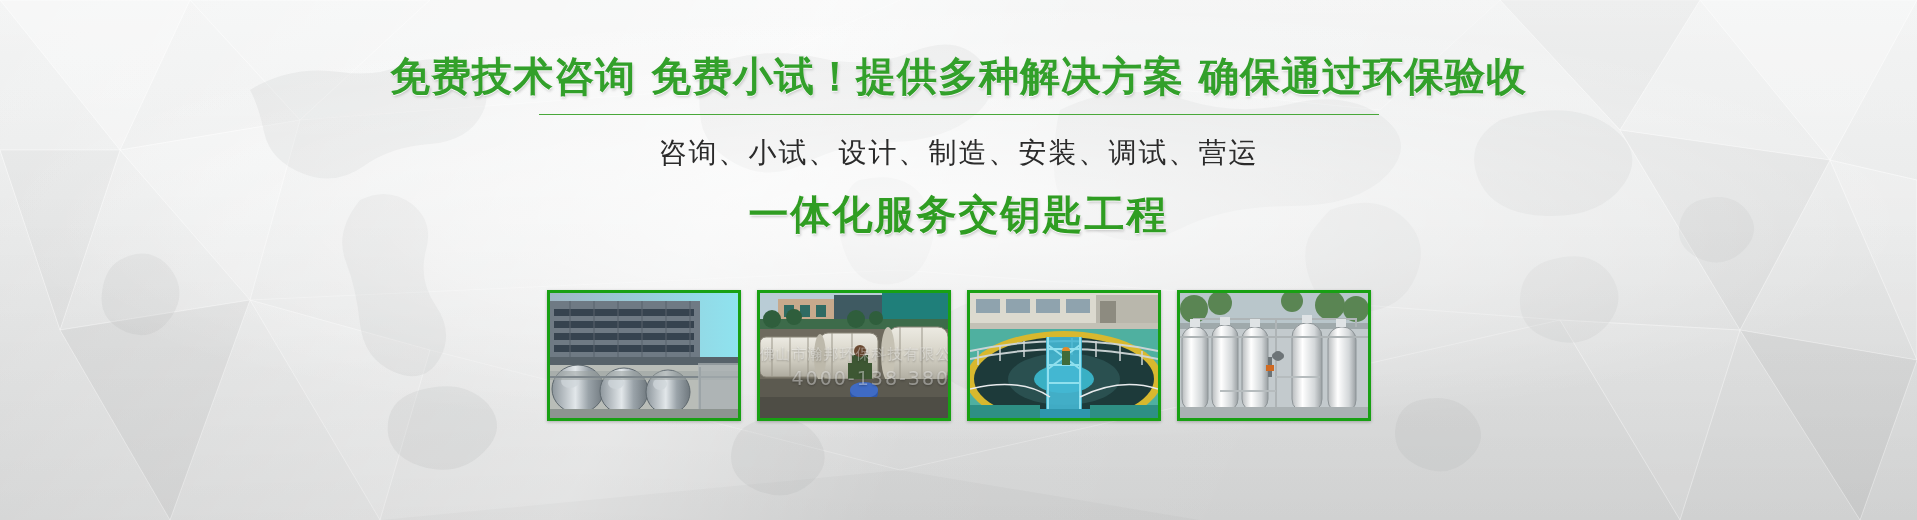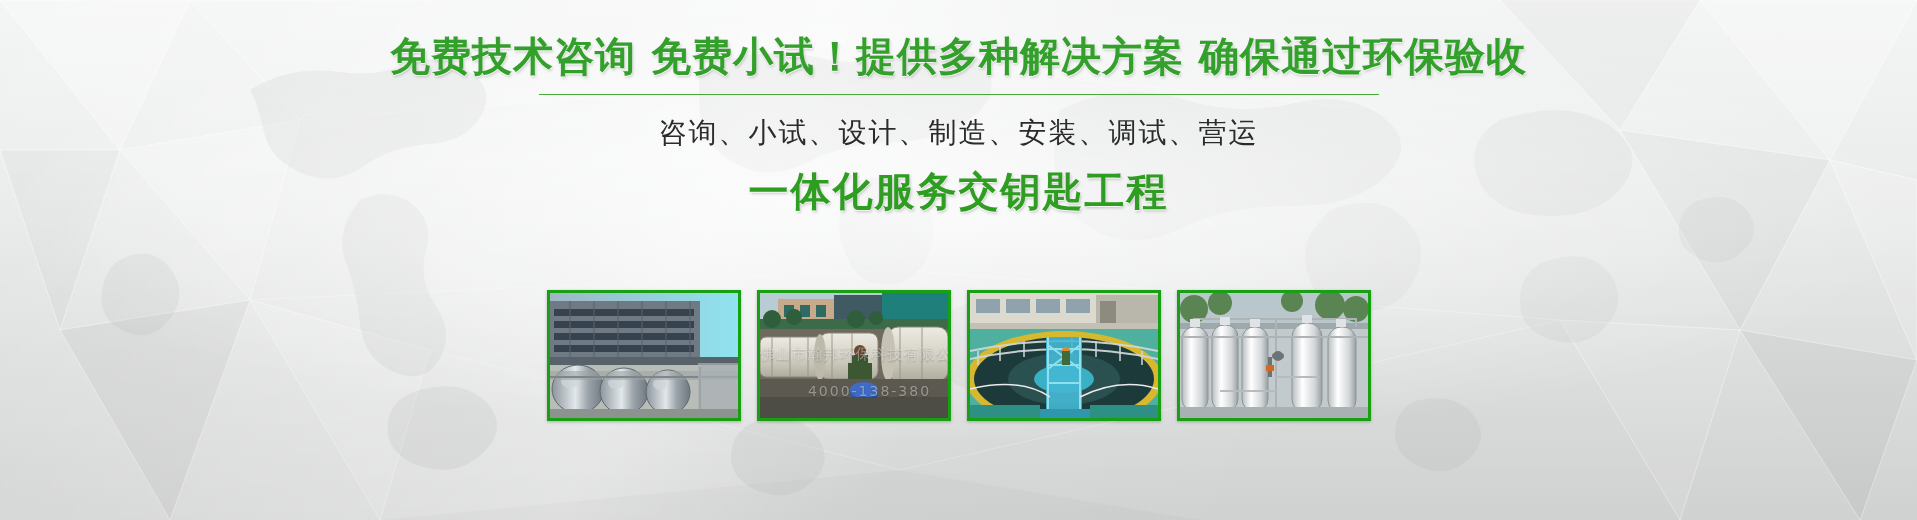--- a/index.html
+++ b/index.html
@@ -30,21 +30,21 @@
     position:absolute;inset:0;pointer-events:none;
     background:
       radial-gradient(ellipse 70% 60% at 50% 42%,rgba(255,255,255,.75) 0%,rgba(255,255,255,0) 72%),
       linear-gradient(180deg,rgba(255,255,255,.15) 0%,rgba(0,0,0,0) 30%,rgba(0,0,0,.055) 100%);
   }
 
   
   .content{position:relative;z-index:5;width:100%;text-align:center;}
 
   .headline{
-    margin:0;padding-top:36px;
+    margin:0;padding-top:56px;
     font-size:40px;line-height:1;font-weight:bold;
     letter-spacing:1px;
     color:#32a02a;
     text-shadow:0 1px 0 rgba(255,255,255,.85), 1px 2px 3px rgba(0,0,0,.18);
     font-family:"DejaVu Sans","Liberation Sans",sans-serif;
   }
 
   .rule{
     width:840px;height:0;margin:18px auto 0;
     border-top:1px solid #3fa32f;
@@ -56,21 +56,21 @@
     font-size:28px;line-height:1;letter-spacing:2px;
     color:#2b2b2b;
     font-family:"DejaVu Sans","Liberation Sans",sans-serif;
   }
 
   .maintitle{
     margin:0;padding-top:20px;
     font-size:40px;line-height:1;font-weight:bold;letter-spacing:2px;
     color:#2f9d22;
     text-shadow:0 1px 0 rgba(255,255,255,.8), 1px 2px 3px rgba(0,0,0,.2);
-    font-family:Liberation Mono, monospace;
+    font-family:Liberation Serif, serif;
   }
 
   
   .photos{
     position:absolute;left:0;right:0;top:290px;z-index:6;
     display:flex;justify-content:center;gap:16px;
   }
   .photo{
     position:relative;width:188px;height:125px;
     border:3px solid #18a013;
@@ -83,21 +83,21 @@
   .photo .scene svg{display:block;width:100%;height:100%;}
 
   .wm{
     position:absolute;z-index:3;left:0;right:0;
     text-align:center;color:rgba(255,255,255,.40);
     font-family:"DejaVu Sans","Liberation Sans",sans-serif;
     text-shadow:0 1px 2px rgba(0,0,0,.25);
     white-space:nowrap;
   }
   .wm-name{top:52px;font-size:15px;letter-spacing:1px;}
-  .wm-tel{top:90px;font-size:14px;letter-spacing:2px;padding-left:32px;}
+  .wm-tel{top:74px;font-size:19px;letter-spacing:2px;padding-left:32px;}
 </style>
 </head>
 <body>
 
 <div class="banner">
 
   <div class="poly">
     <svg viewBox="0 0 1917 520" preserveAspectRatio="none">
       <g fill="none" stroke="#ffffff" stroke-opacity="0.55" stroke-width="1">
         <path d="M0,0 L190,0 L120,150 Z"></path>

